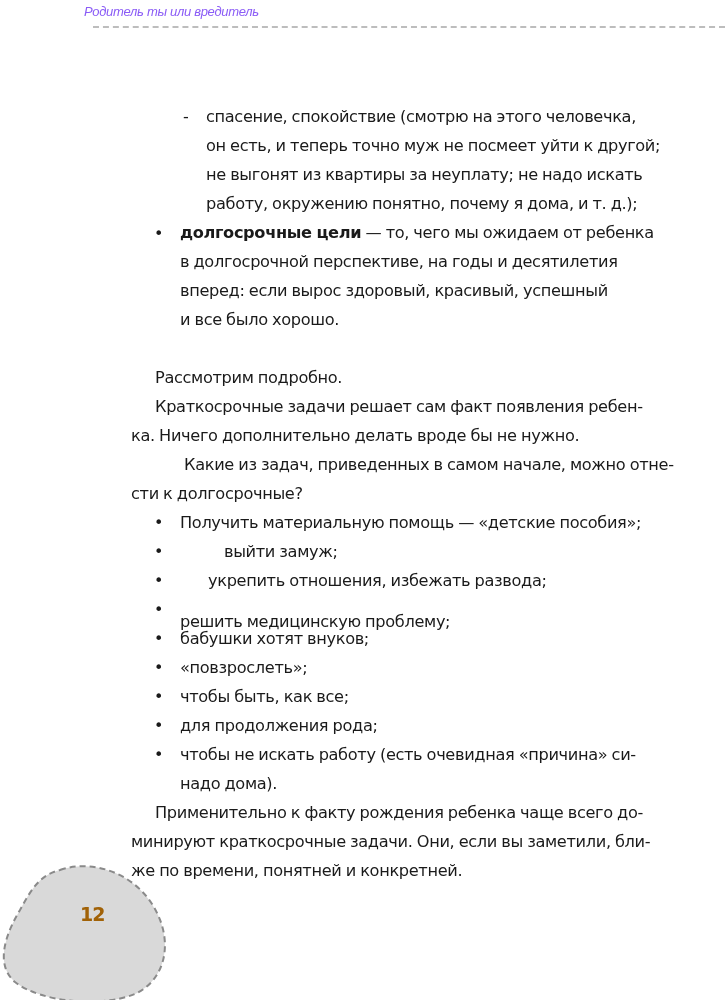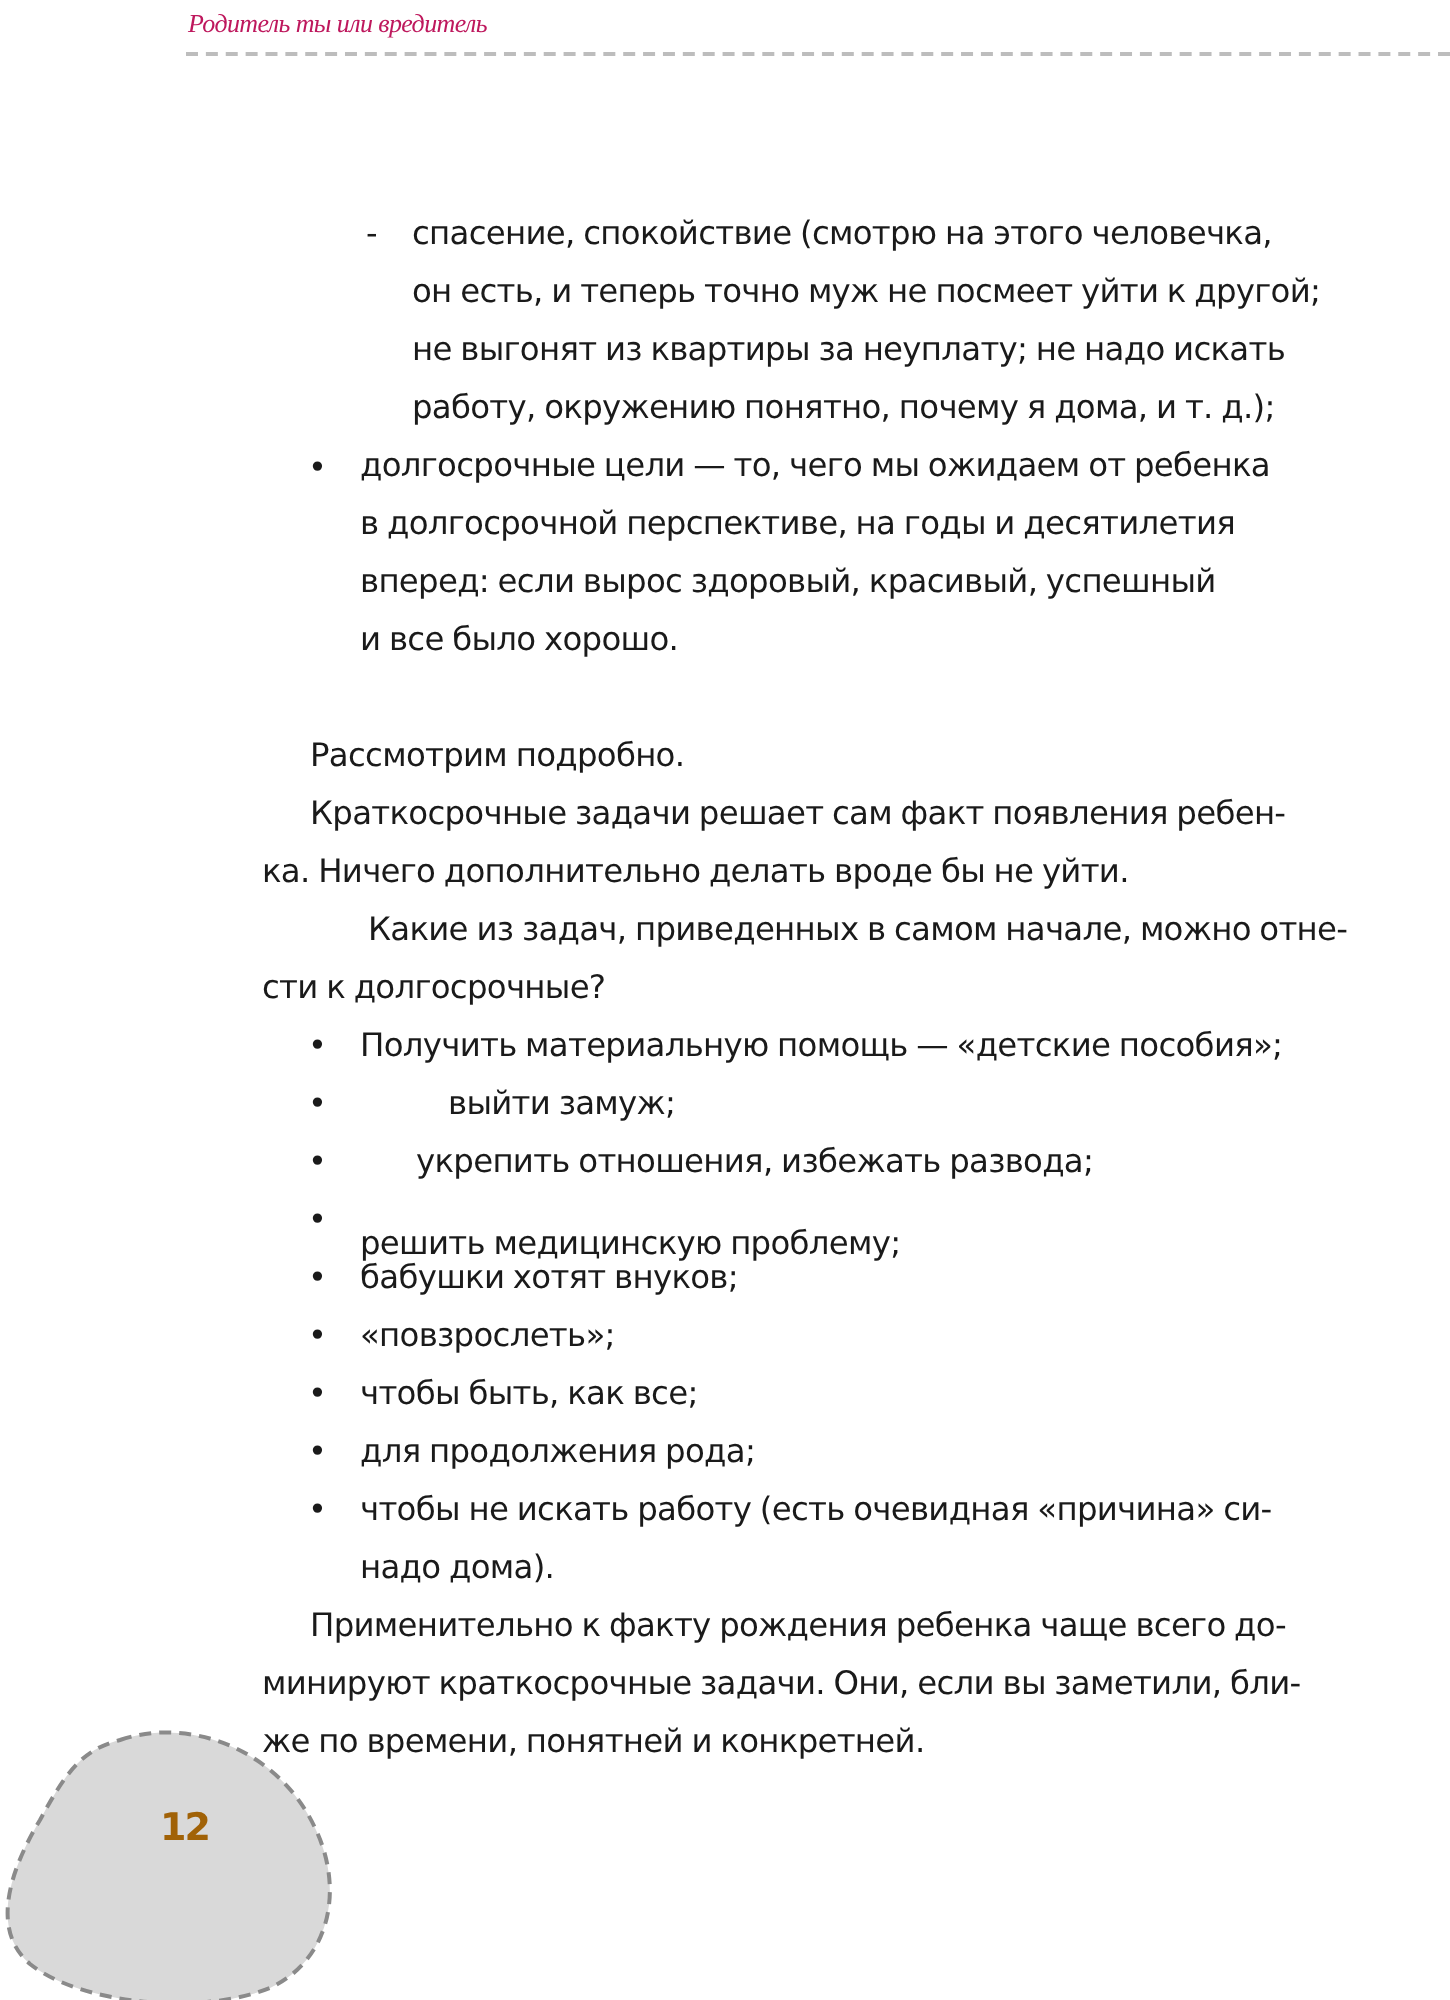--- a/index.html
+++ b/index.html
@@ -10,45 +10,45 @@
     body {
       width: 725px;
       height: 1000px;
       position: relative;
       overflow: hidden;
       font-family: "DejaVu Sans", sans-serif;
       color: #1a1a1a;
     }
     .running-head {
       position: absolute;
-      left: 94px;
+      left: 84px;
       top: 4px;
-      font-family: Liberation Serif, serif;
+      font-family: Liberation Sans, sans-serif;
       font-style: italic;
       font-size: 13px;
-      color: #be185d;
+      color: #8b5cf6;
       letter-spacing: -0.3px;
     }
     .head-rule {
       position: absolute;
       left: 93px;
       top: 26px;
       width: 632px;
       height: 0;
       border-top: 2px dashed #bdbdbd;
     }
     .line {
       position: absolute;
       font-size: 16.2px;
       line-height: 20px;
       white-space: nowrap;
       letter-spacing: -0.35px;
       word-spacing: -0.5px;
     }
-    .bold { font-weight: normal; margin-top: 21px; }
+    .bold { font-weight: bold; margin-top: 21px; }
     .marker {
       position: absolute;
       font-size: 16px;
       line-height: 20px;
     }
     .page-blob {
       position: absolute;
       left: 0;
       top: 860px;
       width: 175px;
@@ -78,21 +78,21 @@
 <div class="line" style="left:206px; top:194px;">работу, окружению понятно, почему я дома, и т. д.);</div>
 
 <span class="marker" style="left:154px; top:224px;">•</span>
 <div class="line" style="left:180px; top:223px;"><span class="bold">долгосрочные цели</span><span> — то, чего мы ожидаем от ребенка</span></div>
 <div class="line" style="left:180px; top:252px;">в долгосрочной перспективе, на годы и десятилетия</div>
 <div class="line" style="left:180px; top:281px;">вперед: если вырос здоровый, красивый, успешный</div>
 <div class="line" style="left:180px; top:310px;">и все было хорошо.</div>
 
 <div class="line" style="left:155px; top:368px;">Рассмотрим подробно.</div>
 <div class="line" style="left:155px; top:397px;">Краткосрочные задачи решает сам факт появления ребен-</div>
-<div class="line" style="left:131px; top:426px;">ка. Ничего дополнительно делать вроде бы не уйти.</div>
+<div class="line" style="left:131px; top:426px;">ка. Ничего дополнительно делать вроде бы не нужно.</div>
 <div class="line" style="left:155px; top:455px;margin-left:29px;">Какие из задач, приведенных в самом начале, можно отне-</div>
 <div class="line" style="left:131px; top:484px;">сти к долгосрочные?</div>
 
 <span class="marker" style="left:154px; top:513px;">•</span>
 <div class="line" style="left:180px; top:513px;">Получить материальную помощь — «детские пособия»;</div>
 <span class="marker" style="left:154px; top:542px;">•</span>
 <div class="line" style="left:180px; top:542px;margin-left:44px;">выйти замуж;</div>
 <span class="marker" style="left:154px; top:571px;">•</span>
 <div class="line" style="left:180px; top:571px;margin-left:28px;">укрепить отношения, избежать развода;</div>
 <span class="marker" style="left:154px; top:600px;">•</span>

